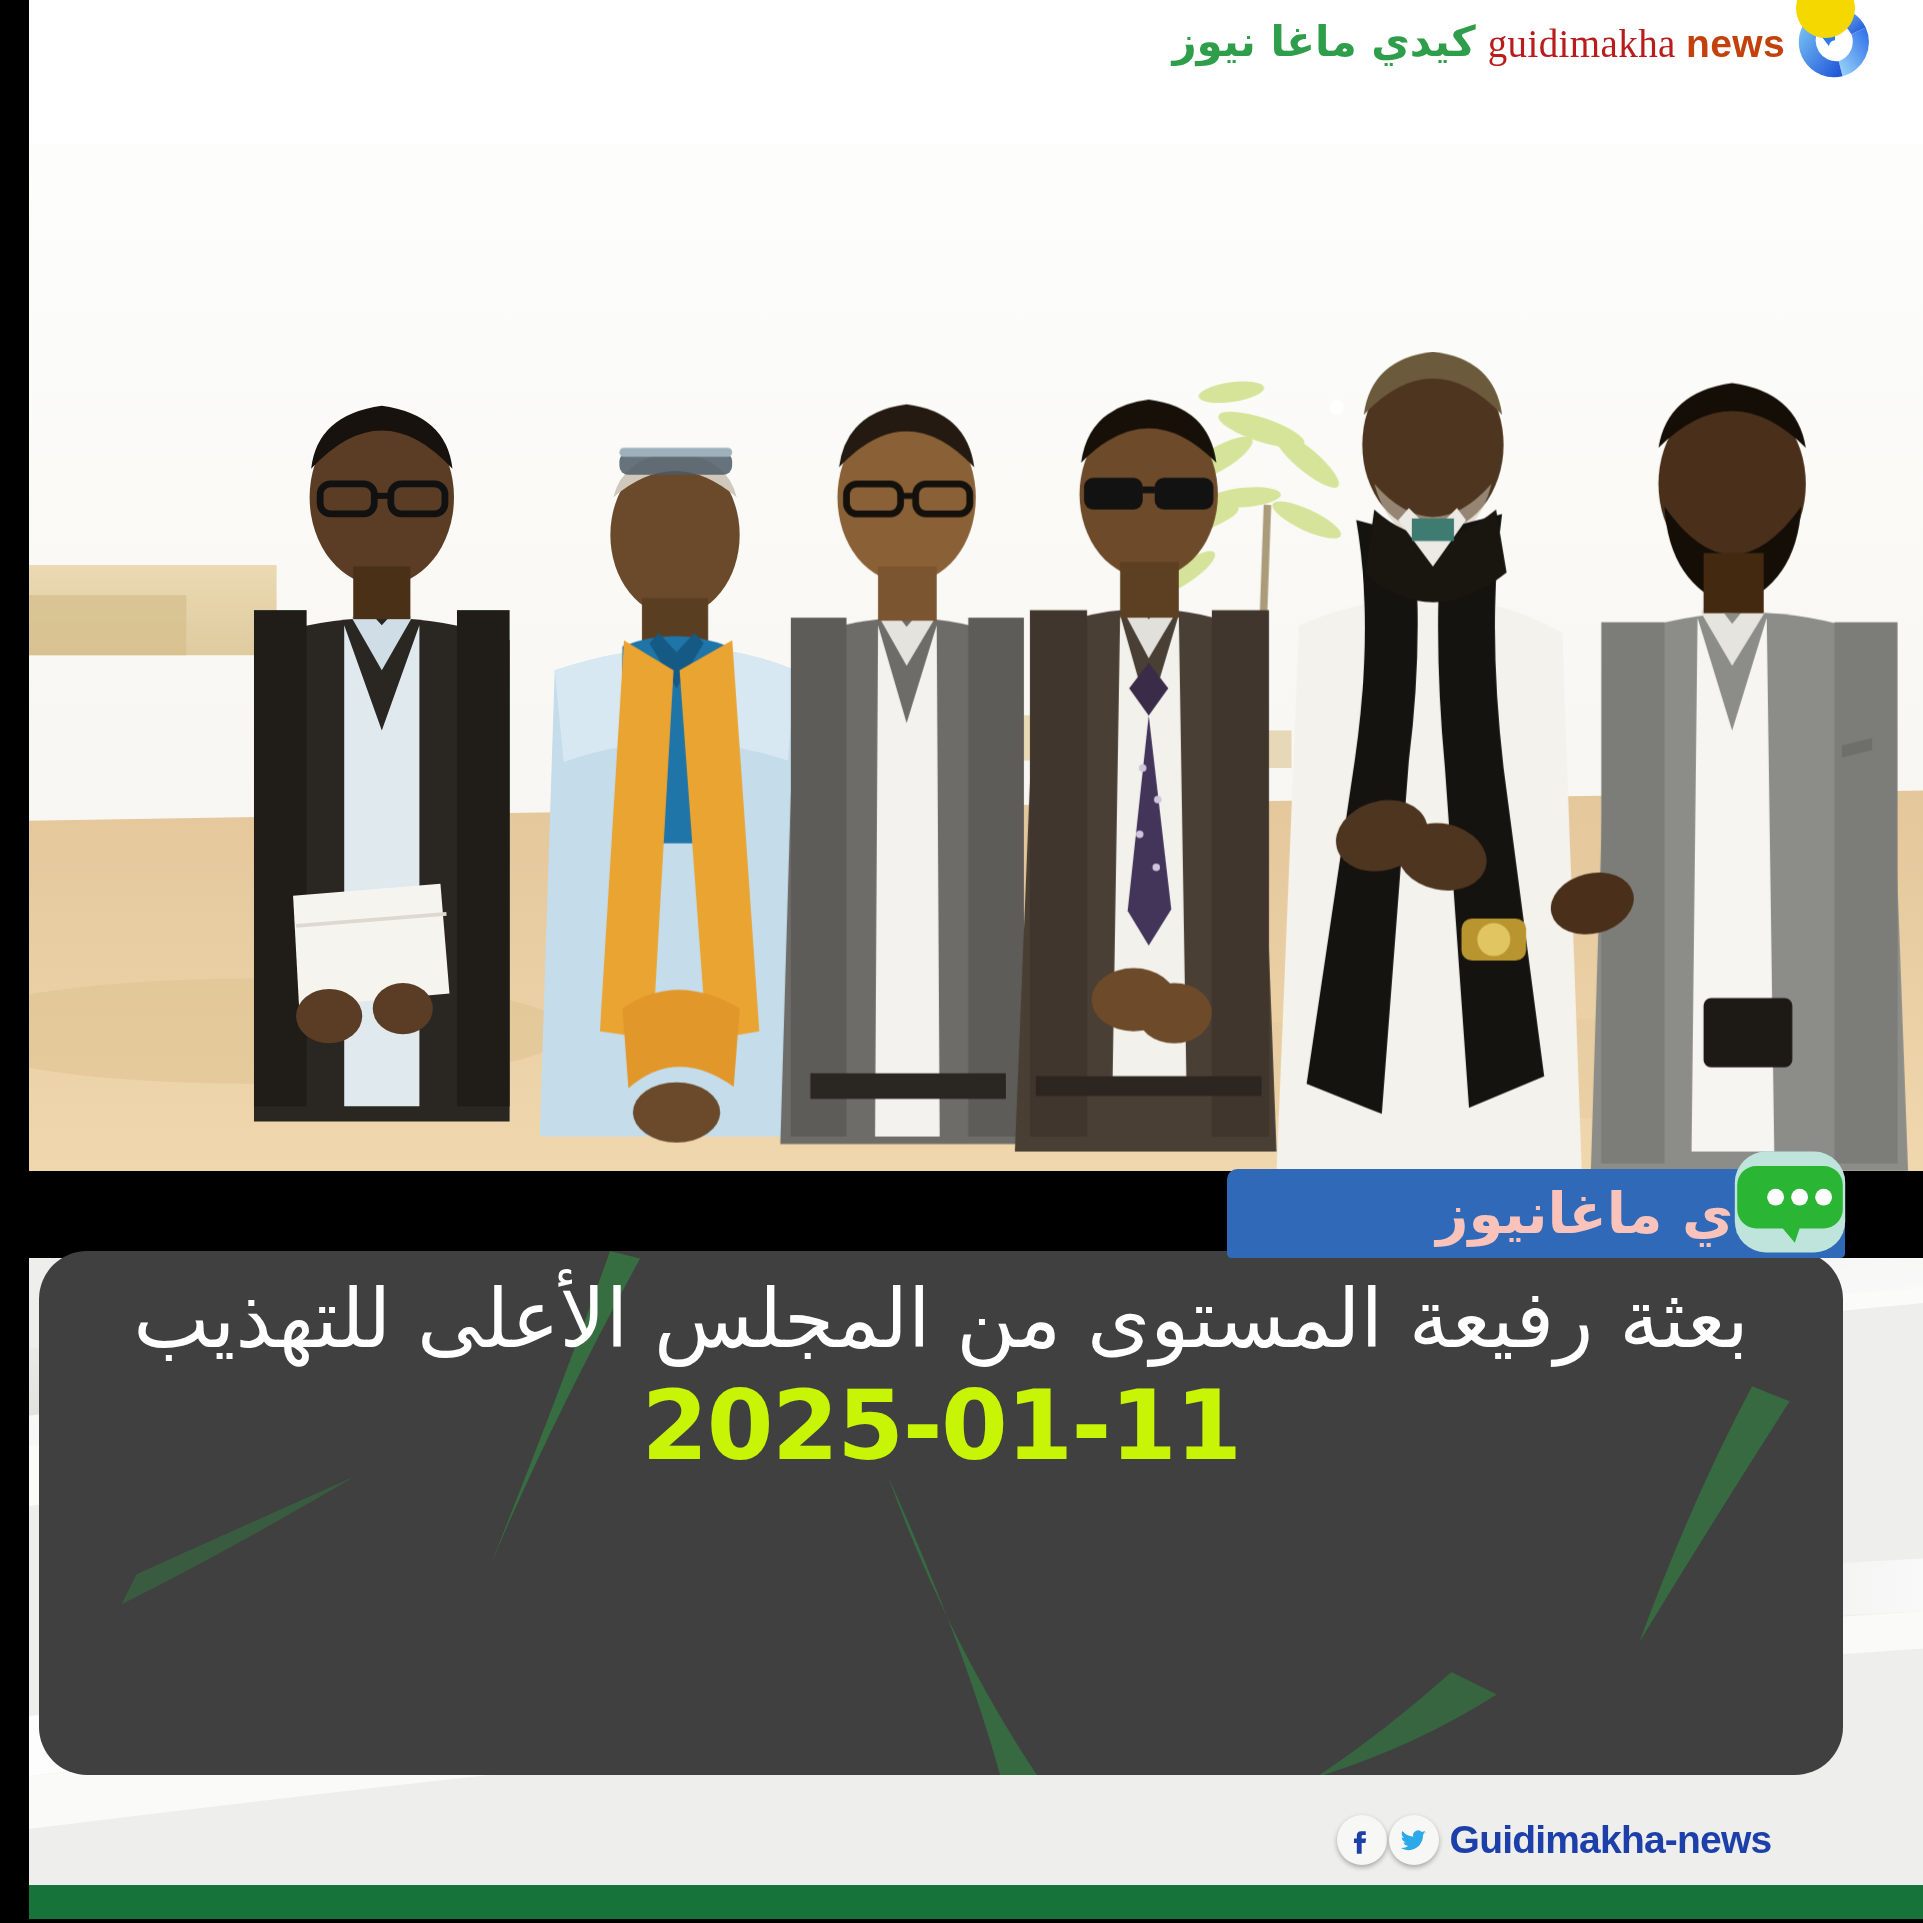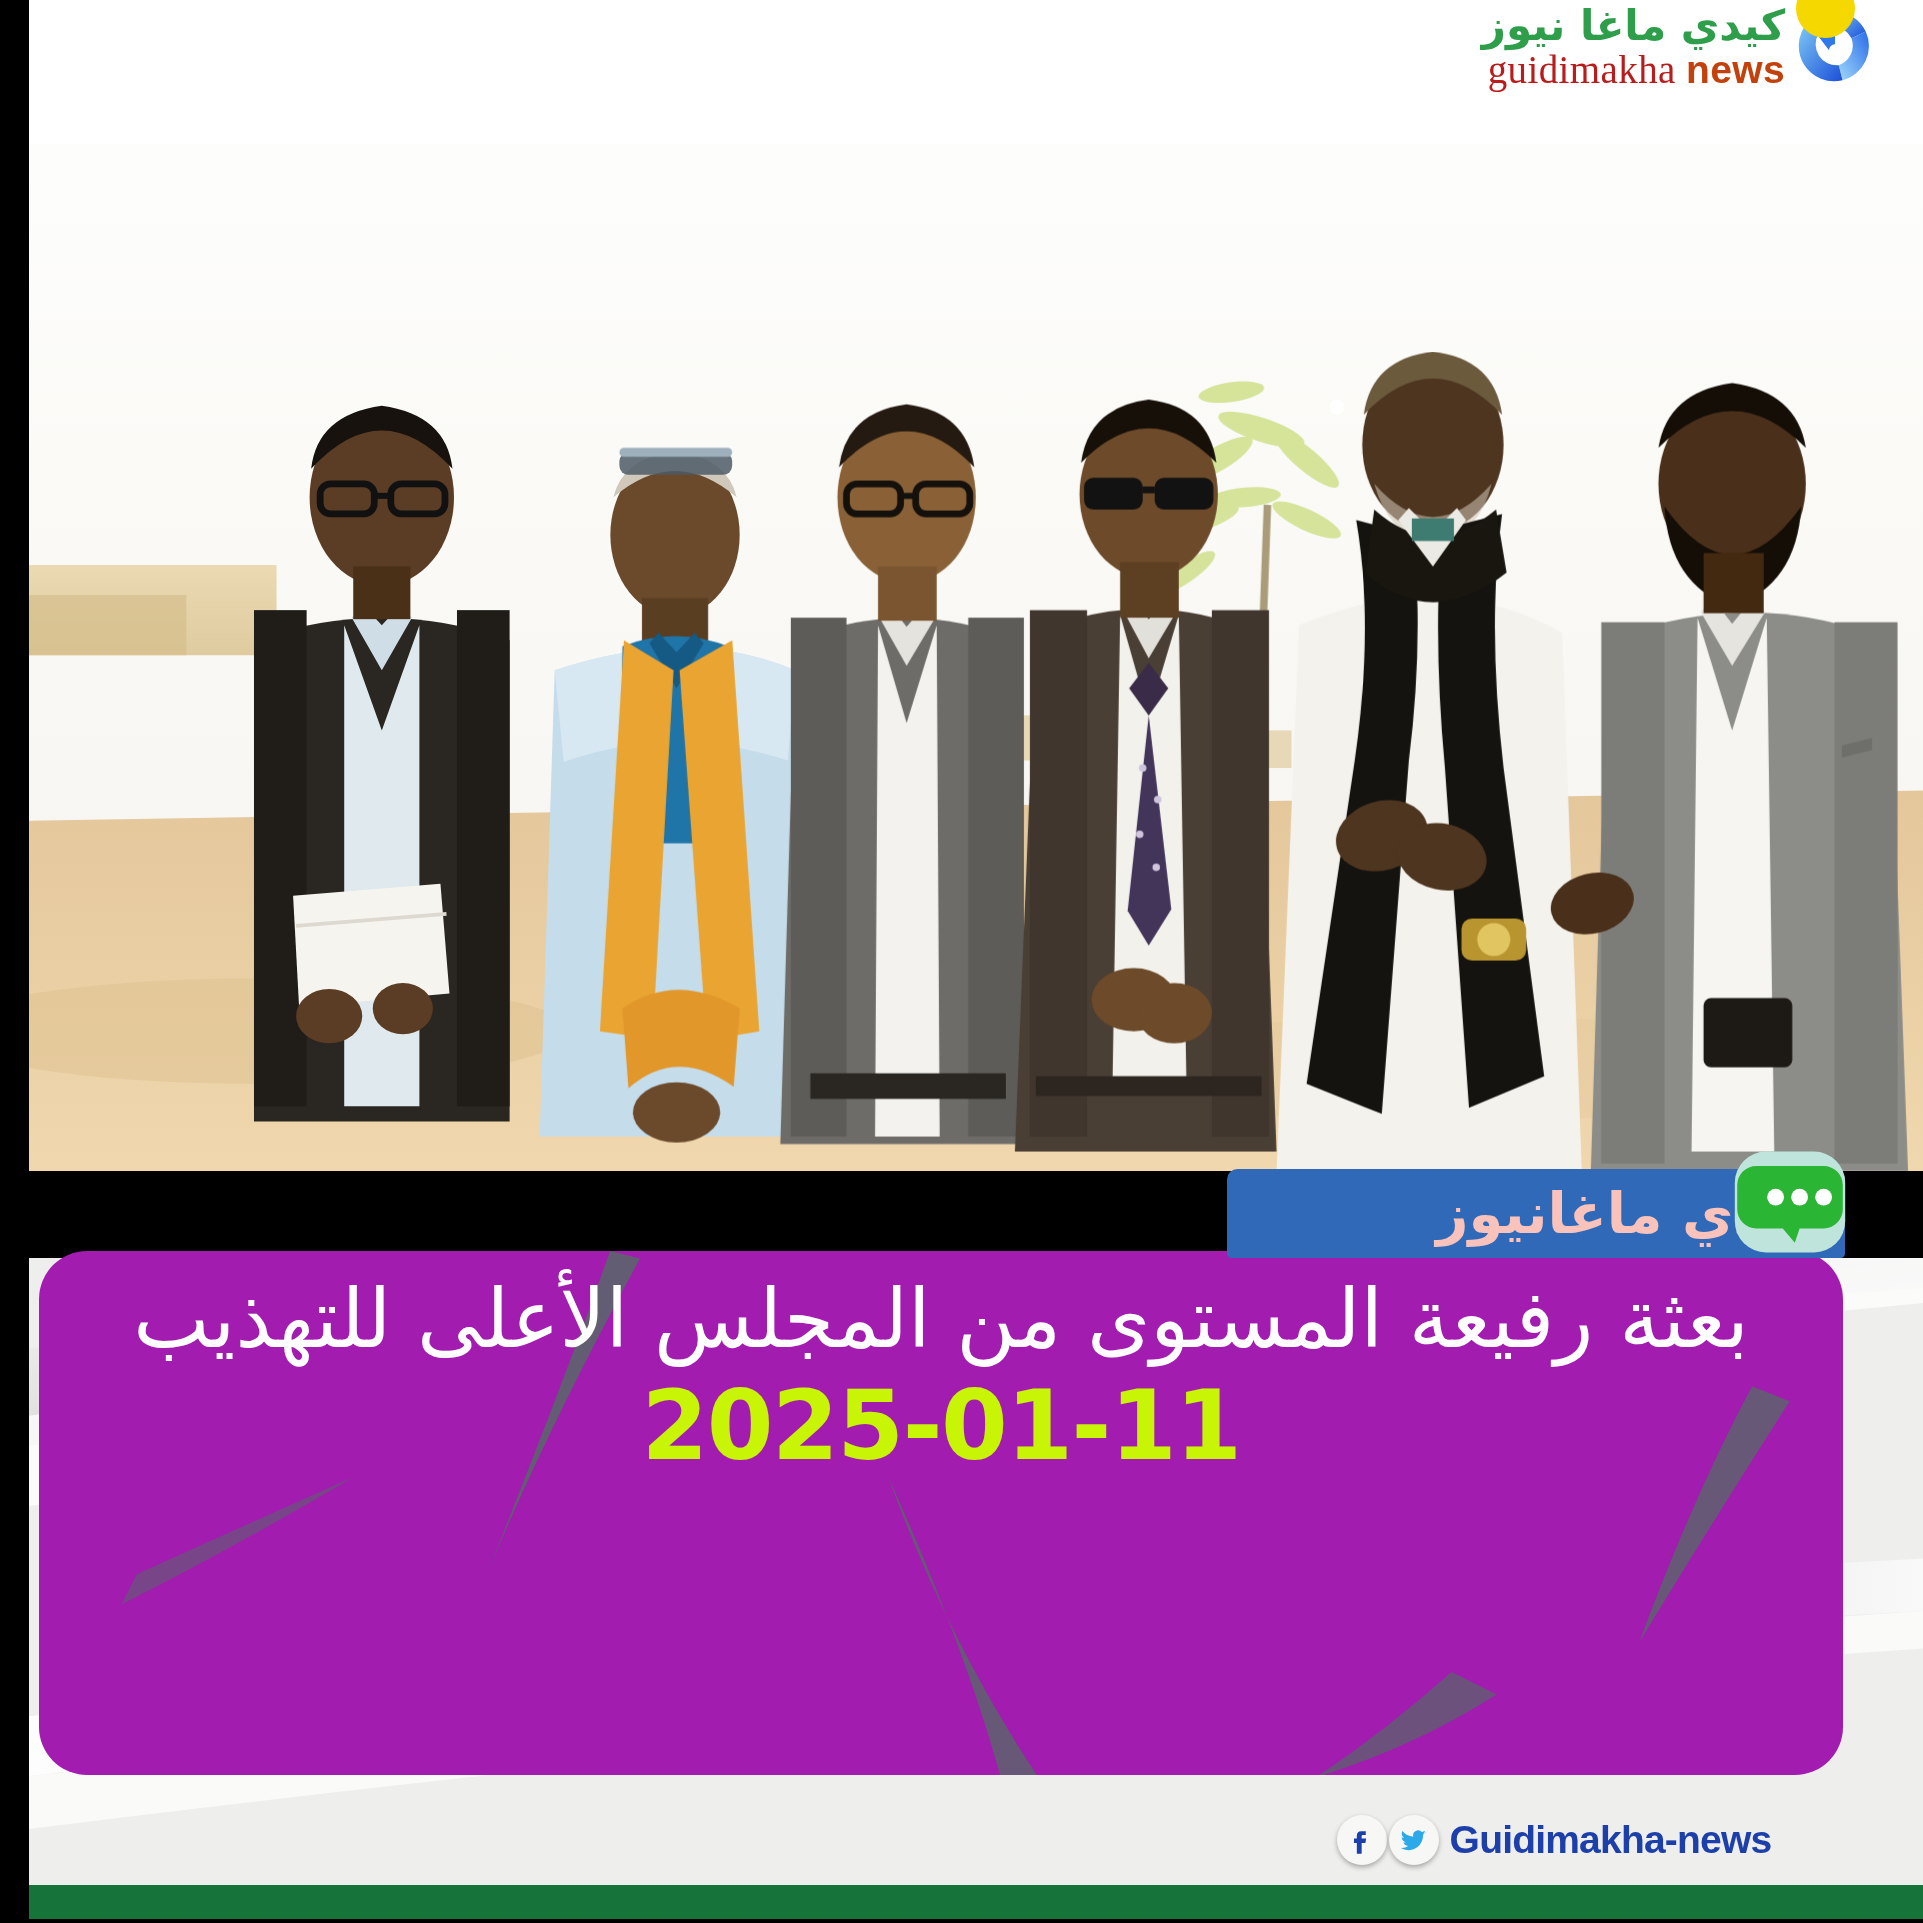--- a/index.html
+++ b/index.html
@@ -22,21 +22,21 @@
   .header-band {
     position:absolute;
     left:28.6px; top:0; width:1895px; height:144px;
     background:#ffffff;
   }
   .logo-block {
     position:absolute;
     right:53px; top:4.5px;
     display:flex; align-items:center; gap:10.5px;
   }
-  .logo-text { display:flex; flex-direction:column; align-items:flex-end; line-height:1; }
+  .logo-text { display:flex; flex-direction:row; align-items:flex-end; line-height:1; }
   .logo-ar {
     font-size:42px; font-weight:700; color:#2e9e4b;
     letter-spacing:0.8px; direction:rtl;
     font-family:"DejaVu Sans", sans-serif;
   }
   .logo-latin {
     margin-top:3px;
     font-family:"Liberation Serif", serif;
     font-size:39px; letter-spacing:0.4px;
     white-space:nowrap;
@@ -83,21 +83,21 @@
     background:#eeeeec;
     overflow:hidden;
   }
   .lower-bg svg { position:absolute; inset:0; width:100%; height:100%; }
 
   
   .headline-card {
     position:absolute;
     left:39px; top:1251px;
     width:1804px; height:524px;
-    background:#a21caf;
+    background:#404040;
     border-radius:48px;
     overflow:hidden;
     z-index:5;
   }
   .card-deco { position:absolute; inset:0; width:100%; height:100%; }
   .headline-inner {
     position:relative; z-index:2;
     height:100%;
     display:flex; flex-direction:column;
     align-items:center; justify-content:flex-start;

